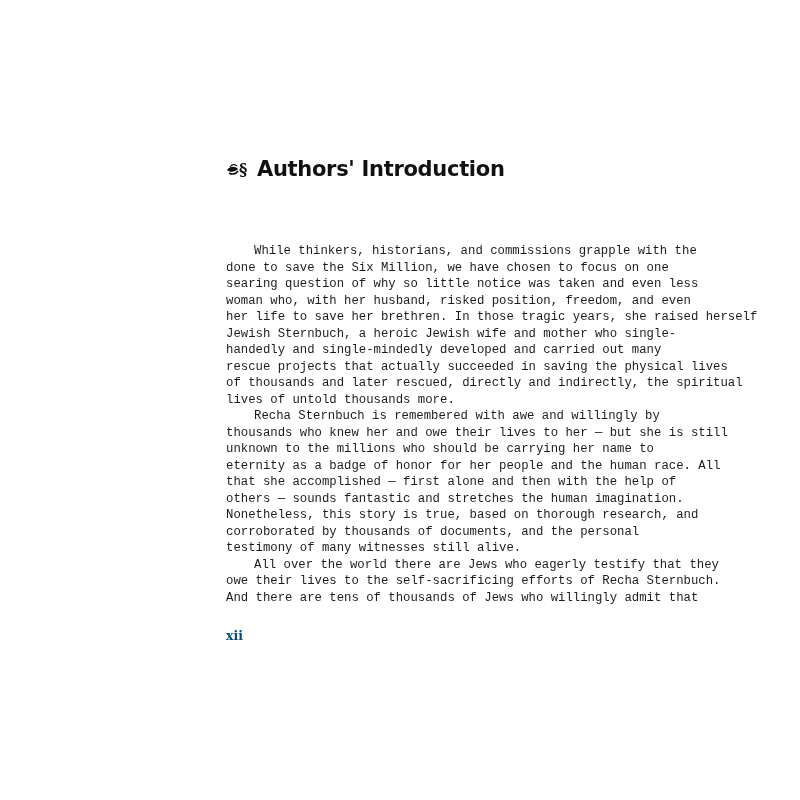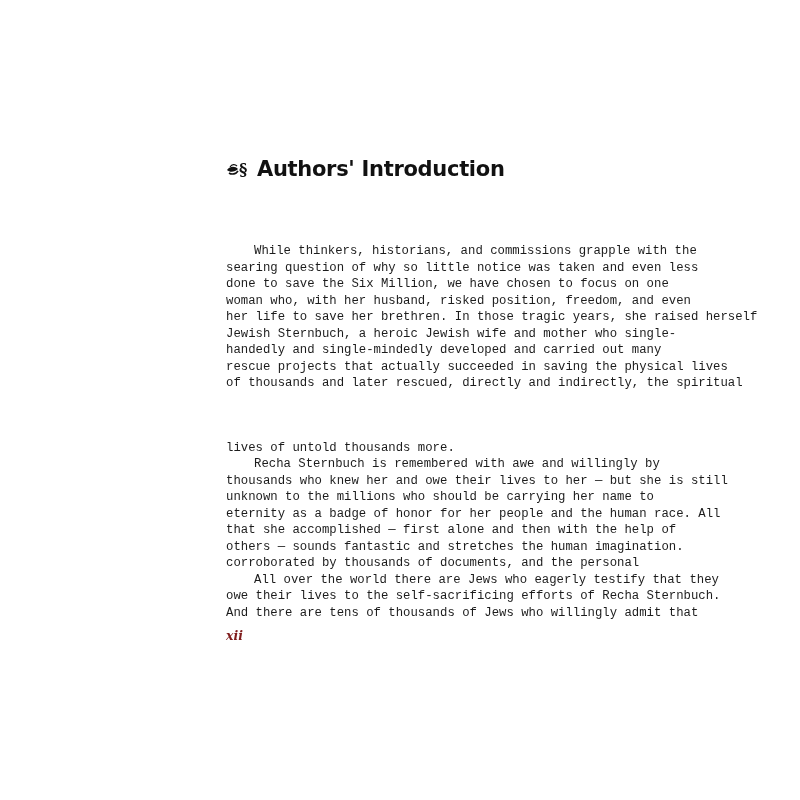--- a/index.html
+++ b/index.html
@@ -15,26 +15,26 @@
     display: flex; align-items: center; white-space: nowrap;
   }
   .ornament { display: inline-flex; align-items: center; margin-right: 5px; }
   .ornament svg { display: block; }
   .body-text {
     position: absolute; left: 226px; top: 243px; width: 352px;
     font-family: Liberation Mono, monospace; font-size: 12.3px;
     line-height: 16.5px; color: #1c1c1c;
   }
   .line { display: block; white-space: nowrap; text-align: justify; text-align-last: justify; height: 16.5px; }
-  .line.last { text-align-last: left; margin-top: 48px; }
+  .line.last { text-align-last: left; }
   .line.indent { padding-left: 28px; }
   .folio {
     position: absolute; left: 226px; top: 628px;
-    font-family: "DejaVu Serif", serif; font-style: italic; font-weight: bold;
-    font-size: 12.5px; color: #7f1d1d;
+    font-family: "DejaVu Serif", serif; font-weight: bold;
+    font-size: 12.5px; color: #0c4a6e;
   }
 </style>
 </head>
 <body>
 
 <div class="page">
   <div class="heading">
     <span class="ornament">
       <svg width="26" height="18" viewBox="0 0 26 18">
         <path d="M1 10 C4 6, 9 6, 12 9 C9 12, 4 13, 1 10 Z" fill="#111"></path>
@@ -42,38 +42,40 @@
         <path d="M4 7 C6 4, 9 4, 11 6" stroke="#111" stroke-width="1.2" fill="none"></path>
         <text x="13" y="15" font-family="DejaVu Serif, serif" font-size="16" fill="#111">§</text>
       </svg>
     </span>
     <span>Authors' Introduction</span>
   </div>
 
   <div class="body-text">
     <div>
       <span class="line indent">While thinkers, historians, and commissions grapple with the</span>
+      <span class="line">done to save the Six Million, we have chosen to focus on one</span>
       <span class="line">searing question of why so little notice was taken and even less</span>
-      <span class="line">done to save the Six Million, we have chosen to focus on one</span>
       <span class="line">woman who, with her husband, risked position, freedom, and even</span>
       <span class="line">her life to save her brethren. In those tragic years, she raised herself</span>
       <span class="line">Jewish Sternbuch, a heroic Jewish wife and mother who single-</span>
       <span class="line">handedly and single-mindedly developed and carried out many</span>
       <span class="line">rescue projects that actually succeeded in saving the physical lives</span>
       <span class="line">of thousands and later rescued, directly and indirectly, the spiritual</span>
       <span class="line last">lives of untold thousands more.</span>
     </div>
     <div>
       <span class="line indent">Recha Sternbuch is remembered with awe and willingly by</span>
       <span class="line">thousands who knew her and owe their lives to her — but she is still</span>
       <span class="line">unknown to the millions who should be carrying her name to</span>
       <span class="line">eternity as a badge of honor for her people and the human race. All</span>
       <span class="line">that she accomplished — first alone and then with the help of</span>
       <span class="line">others — sounds fantastic and stretches the human imagination.</span>
+      <span class="line">Nonetheless, this story is true, based on thorough research, and</span>
       <span class="line">corroborated by thousands of documents, and the personal</span>
+      <span class="line last">testimony of many witnesses still alive.</span>
     </div>
     <div>
       <span class="line indent">All over the world there are Jews who eagerly testify that they</span>
       <span class="line">owe their lives to the self-sacrificing efforts of Recha Sternbuch.</span>
       <span class="line">And there are tens of thousands of Jews who willingly admit that</span>
     </div>
   </div>
 
   <div class="folio">xii</div>
 </div>

